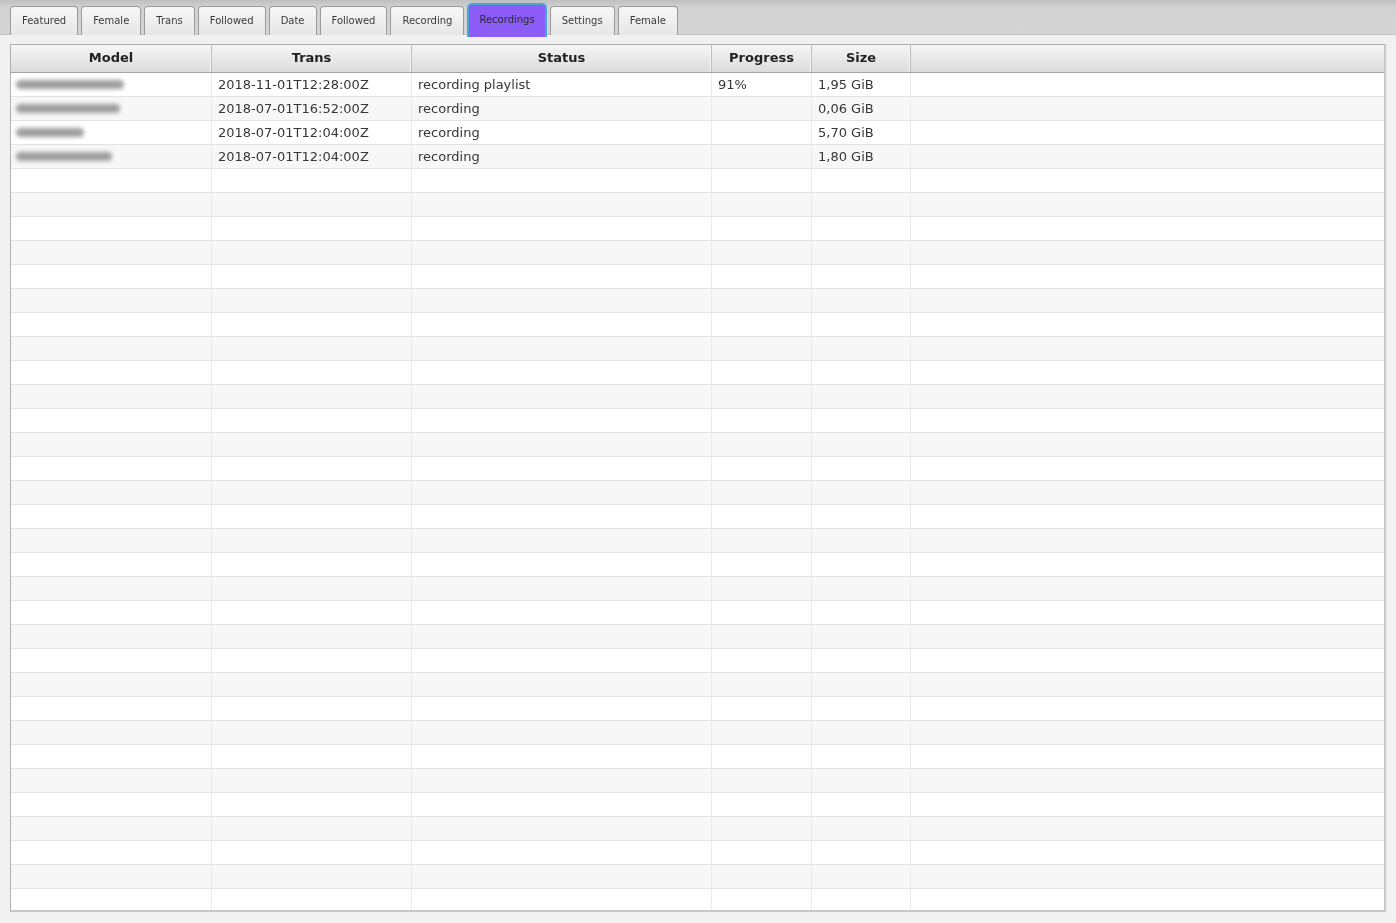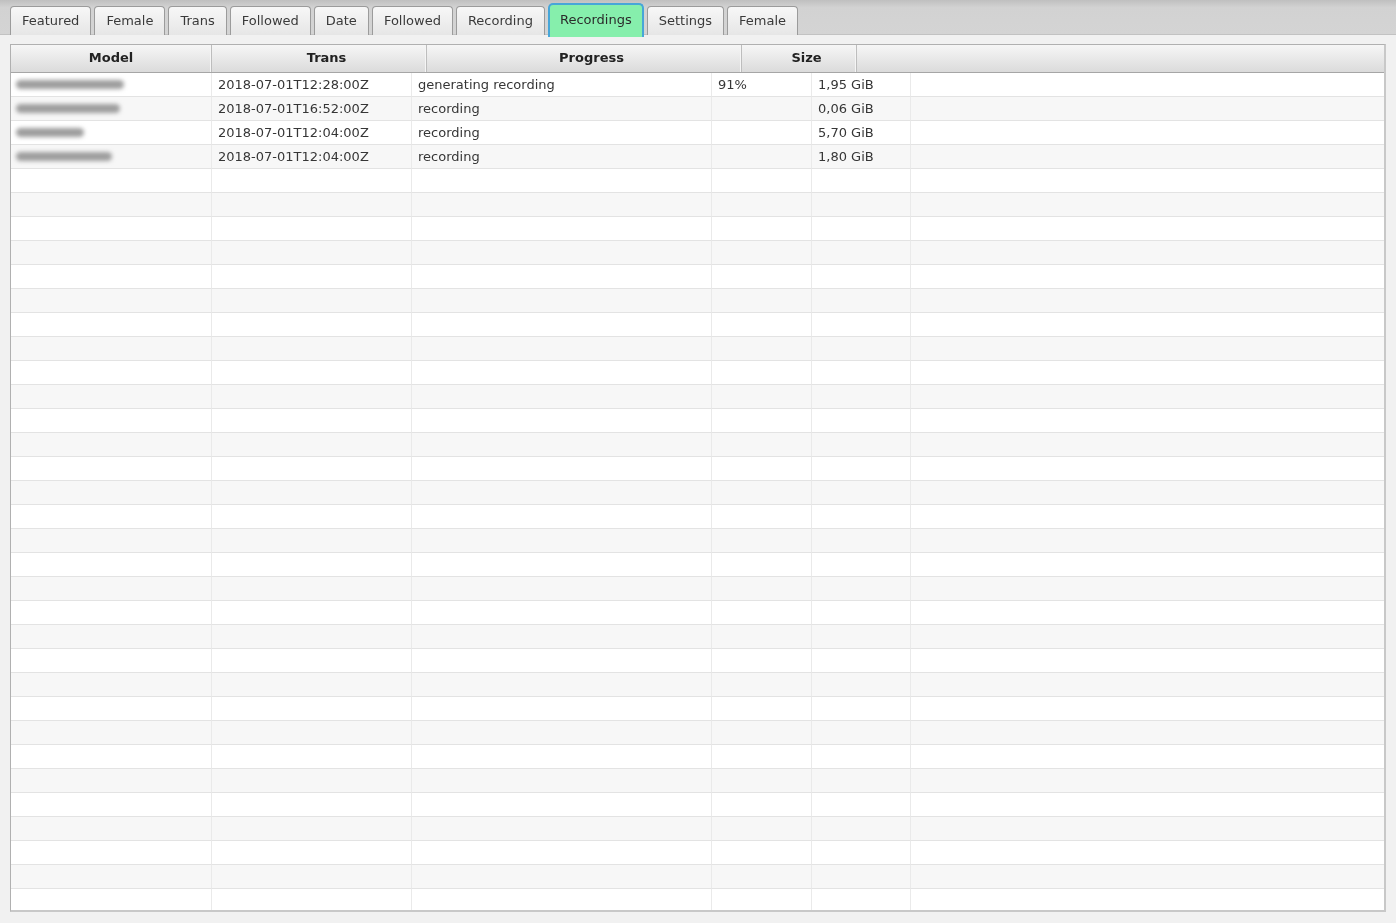--- a/index.html
+++ b/index.html
@@ -16,29 +16,29 @@
     background:linear-gradient(#bfbfbf, #d2d2d2 22%, #d4d4d4);
     border-bottom:1px solid #c2c2c2;
   }
   .tabbar {
     position:absolute; top:0; left:10px; height:35px;
     display:flex; align-items:flex-end; z-index:2;
   }
   .tab {
     height:29px; line-height:27px; box-sizing:border-box;
     padding:0 11px; margin-right:3px;
-    font-size:13px; color:#3a3a3a; white-space:nowrap;
+    font-size:10px; color:#3a3a3a; white-space:nowrap;
     background:linear-gradient(#f7f7f7, #e6e6e6);
     border:1px solid #9b9b9b; border-bottom:none;
     border-radius:4px 4px 0 0;
     cursor:default;
   }
   .tab.selected {
     height:34px; line-height:29px; margin-bottom:-2px;
-    background:#86efac;
+    background:#8b5cf6;
     border:2px solid #47a6d8; border-bottom:none;
     border-radius:5px 5px 0 0;
     color:#2b2b2b; position:relative; z-index:3;
     padding:0 10px;
   }
 
   
   .table {
     position:absolute; left:10px; top:44px; width:1376px; height:868px;
     box-sizing:border-box; background:#ffffff;
@@ -48,21 +48,20 @@
     overflow:hidden;
   }
   .trow {
     display:grid;
     grid-template-columns:201px 200px 300px 100px 99px 1fr;
   }
   .thead {
     height:27px; line-height:26px;
     background:linear-gradient(#f6f6f6, #dbdbdb);
     border-bottom:1px solid #a6a6a6;
-    gap:15px;
   }
   .thead .tcell {
     font-size:13px; font-weight:bold; color:#222; text-align:center;
     border-right:1px solid #bdbdbd;
     box-shadow:inset -1px 0 0 #f5f5f5;
     overflow:hidden; white-space:nowrap;
   }
   .thead .tcell:last-child { border-right:none; box-shadow:none; }
 
   .brow { height:24px; line-height:23px; background:#ffffff; }
@@ -97,29 +96,30 @@
       <div class="tab">Recording</div>
       <div class="tab selected">Recordings</div>
       <div class="tab">Settings</div>
       <div class="tab">Female</div>
     </div>
 
   <div class="table">
     <div class="trow thead">
         <div class="tcell">Model</div>
         <div class="tcell">Trans</div>
+        <div class="tcell">Status</div>
         <div class="tcell">Progress</div>
         <div class="tcell">Size</div>
         <div class="tcell"></div>
       </div>
     <div>
         <div class="trow brow">
           <div class="tcell"><span class="smudge" style="width: 108px;"></span></div>
-          <div class="tcell">2018-07-01T12:28:00Z</div>
-          <div class="tcell">generating recording</div>
+          <div class="tcell">2018-11-01T12:28:00Z</div>
+          <div class="tcell">recording playlist</div>
           <div class="tcell">91%</div>
           <div class="tcell">1,95 GiB</div>
           <div class="tcell"></div>
         </div>
         <div class="trow brow">
           <div class="tcell"><span class="smudge" style="width: 104px;"></span></div>
           <div class="tcell">2018-07-01T16:52:00Z</div>
           <div class="tcell">recording</div>
           <div class="tcell"></div>
           <div class="tcell">0,06 GiB</div>

